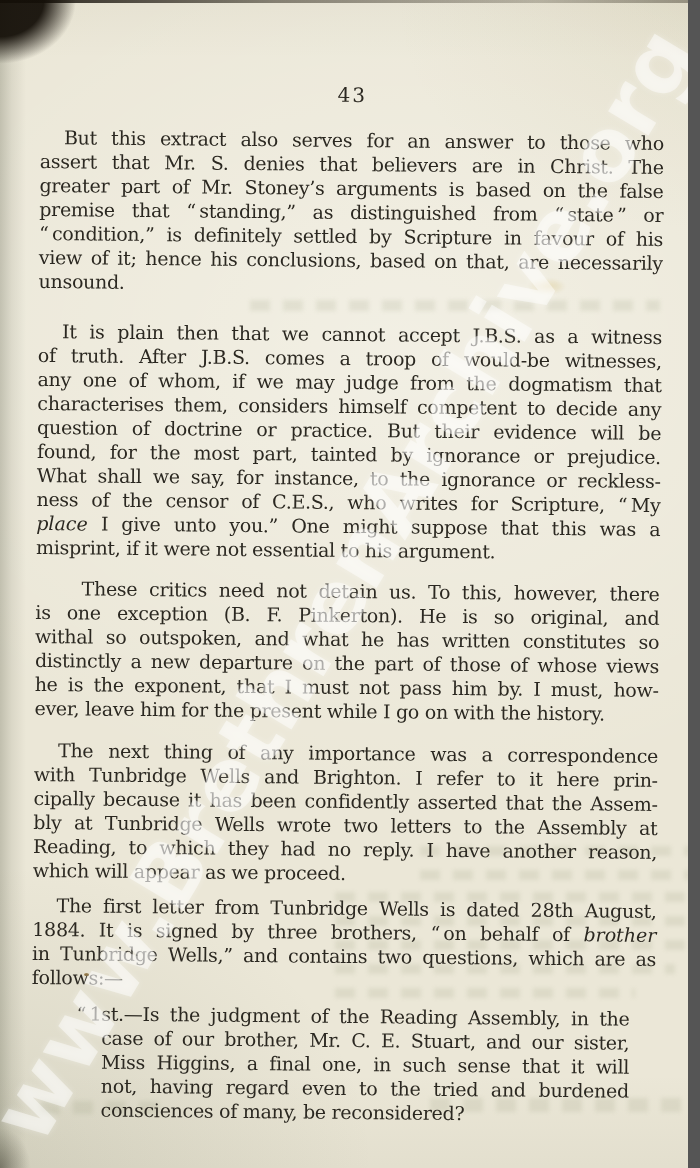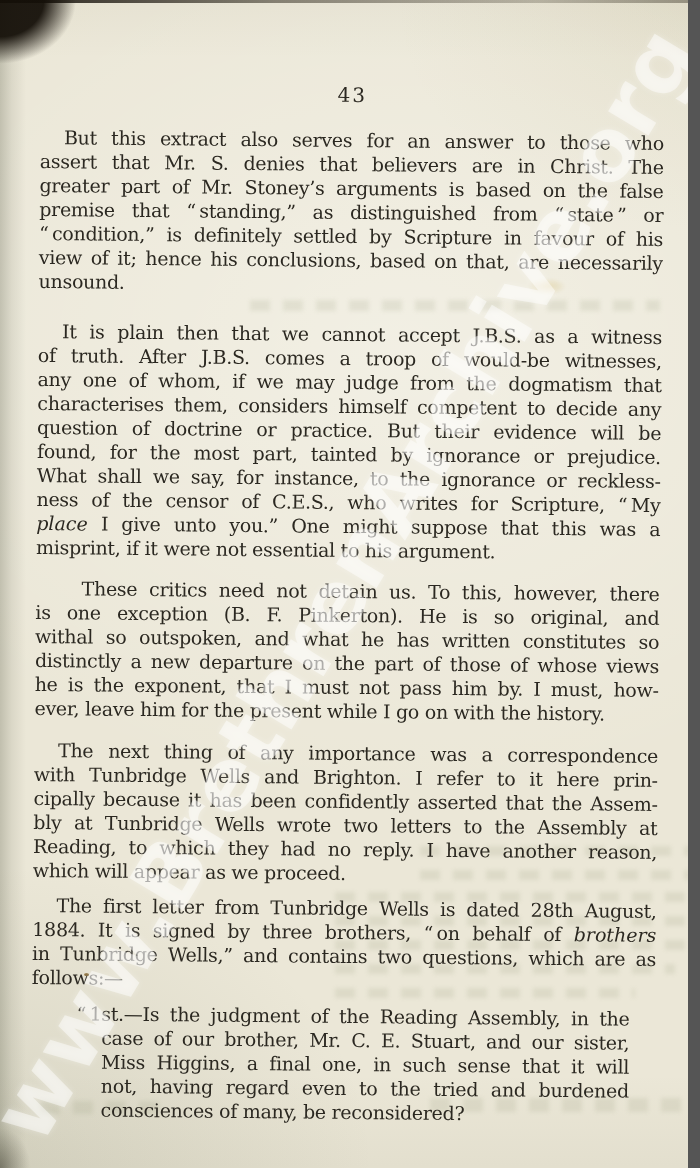--- a/index.html
+++ b/index.html
@@ -125,21 +125,21 @@
         <div class="para p3">
           <div class="line first">The next thing of any importance was a correspondence</div>
           <div class="line">with Tunbridge Wells and Brighton. I refer to it here prin-</div>
           <div class="line">cipally because it has been confidently asserted that the Assem-</div>
           <div class="line">bly at Tunbridge Wells wrote two letters to the Assembly at</div>
           <div class="line">Reading, to which they had no reply. I have another reason,</div>
           <div class="line last">which will appear as we proceed.</div>
         </div>
         <div class="para p4">
           <div class="line first">The first letter from Tunbridge Wells is dated 28th August,</div>
-          <div class="line">1884. It is signed by three brothers, “ on behalf of <i>brothers</i></div>
+          <div class="line">1884. It is signed by three brothers, “ on behalf of <i>brother</i></div>
           <div class="line">in Tunbridge Wells,” and contains two questions, which are as</div>
           <div class="line last">follows:—</div>
         </div>
         <div class="para p5 quote">
           <div class="line first">“ 1st.—Is the judgment of the Reading Assembly, in the</div>
           <div class="line">case of our brother, Mr. C. E. Stuart, and our sister,</div>
           <div class="line">Miss Higgins, a final one, in such sense that it will</div>
           <div class="line">not, having regard even to the tried and burdened</div>
           <div class="line last">consciences of many, be reconsidered?</div>
         </div>

